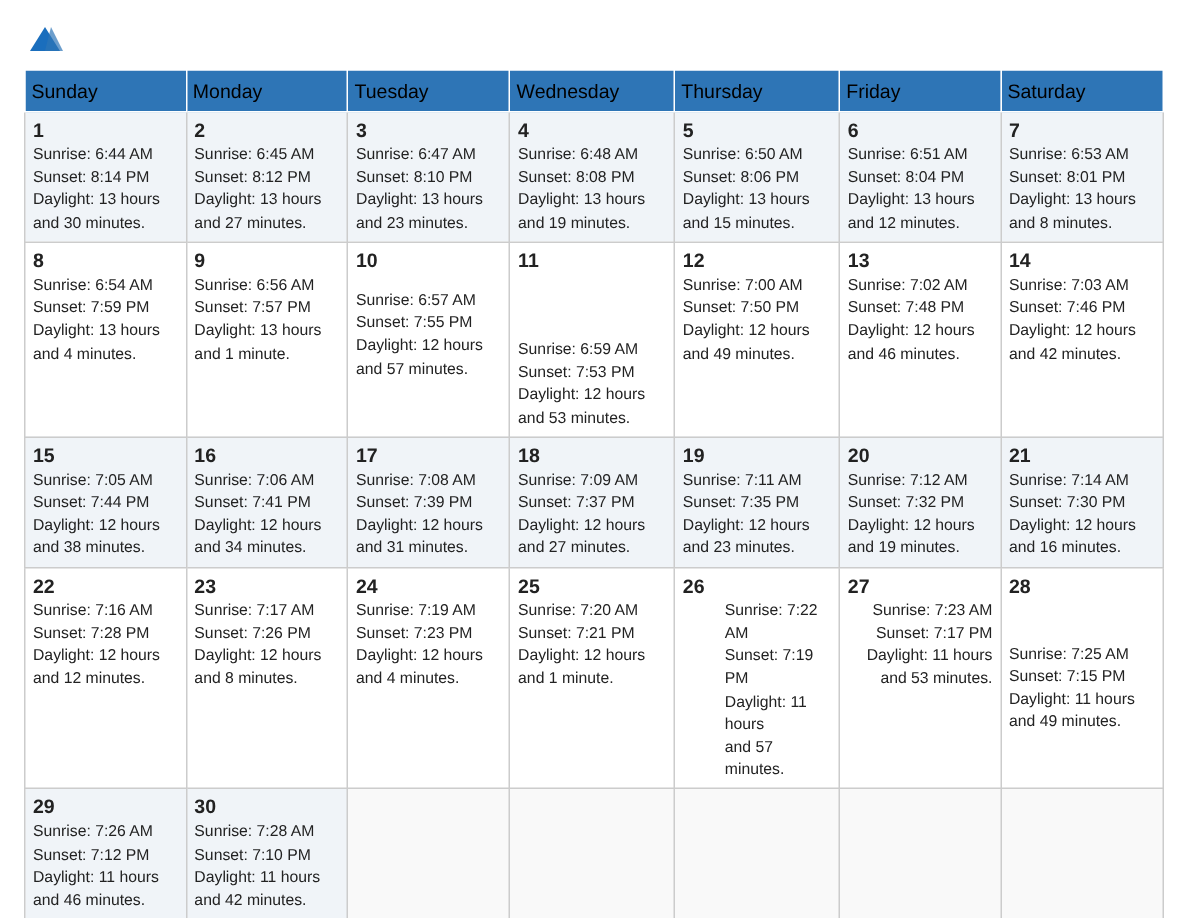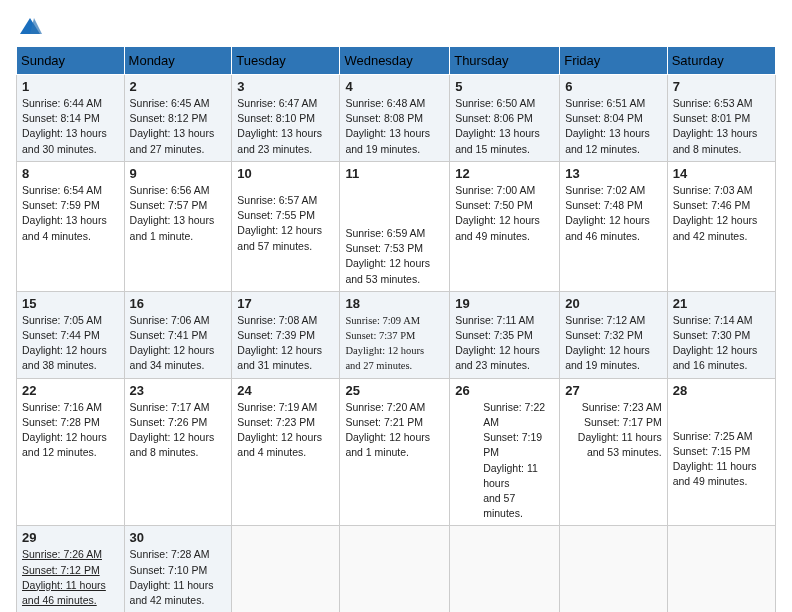--- a/index.html
+++ b/index.html
@@ -250,21 +250,21 @@
         </td>
         <td>
           <span class="day-num">17</span>
           <div class="day-info" style="white-space: pre-line;">Sunrise: 7:08 AM
 Sunset: 7:39 PM
 Daylight: 12 hours
 and 31 minutes.</div>
         </td>
         <td>
           <span class="day-num">18</span>
-          <div class="day-info" style="white-space: pre-line; font-family: Liberation Serif, serif;">Sunrise: 7:09 AM
+          <div class="day-info" style="white-space: pre-line;">Sunrise: 7:09 AM
 Sunset: 7:37 PM
 Daylight: 12 hours
 and 27 minutes.</div>
         </td>
         <td>
           <span class="day-num">19</span>
           <div class="day-info" style="white-space: pre-line;">Sunrise: 7:11 AM
 Sunset: 7:35 PM
 Daylight: 12 hours
 and 23 minutes.</div>
@@ -331,21 +331,21 @@
           <span class="day-num">28</span>
           <div class="day-info" style="white-space: pre-line; margin-top: 31px;">Sunrise: 7:25 AM
 Sunset: 7:15 PM
 Daylight: 11 hours
 and 49 minutes.</div>
         </td>
       </tr>
       <tr>
         <td>
           <span class="day-num">29</span>
-          <div class="day-info" style="white-space: pre-line; text-decoration: underline;">Sunrise: 7:26 AM
+          <div class="day-info" style="white-space: pre-line;">Sunrise: 7:26 AM
 Sunset: 7:12 PM
 Daylight: 11 hours
 and 46 minutes.</div>
         </td>
         <td>
           <span class="day-num">30</span>
           <div class="day-info" style="white-space: pre-line;">Sunrise: 7:28 AM
 Sunset: 7:10 PM
 Daylight: 11 hours
 and 42 minutes.</div>

